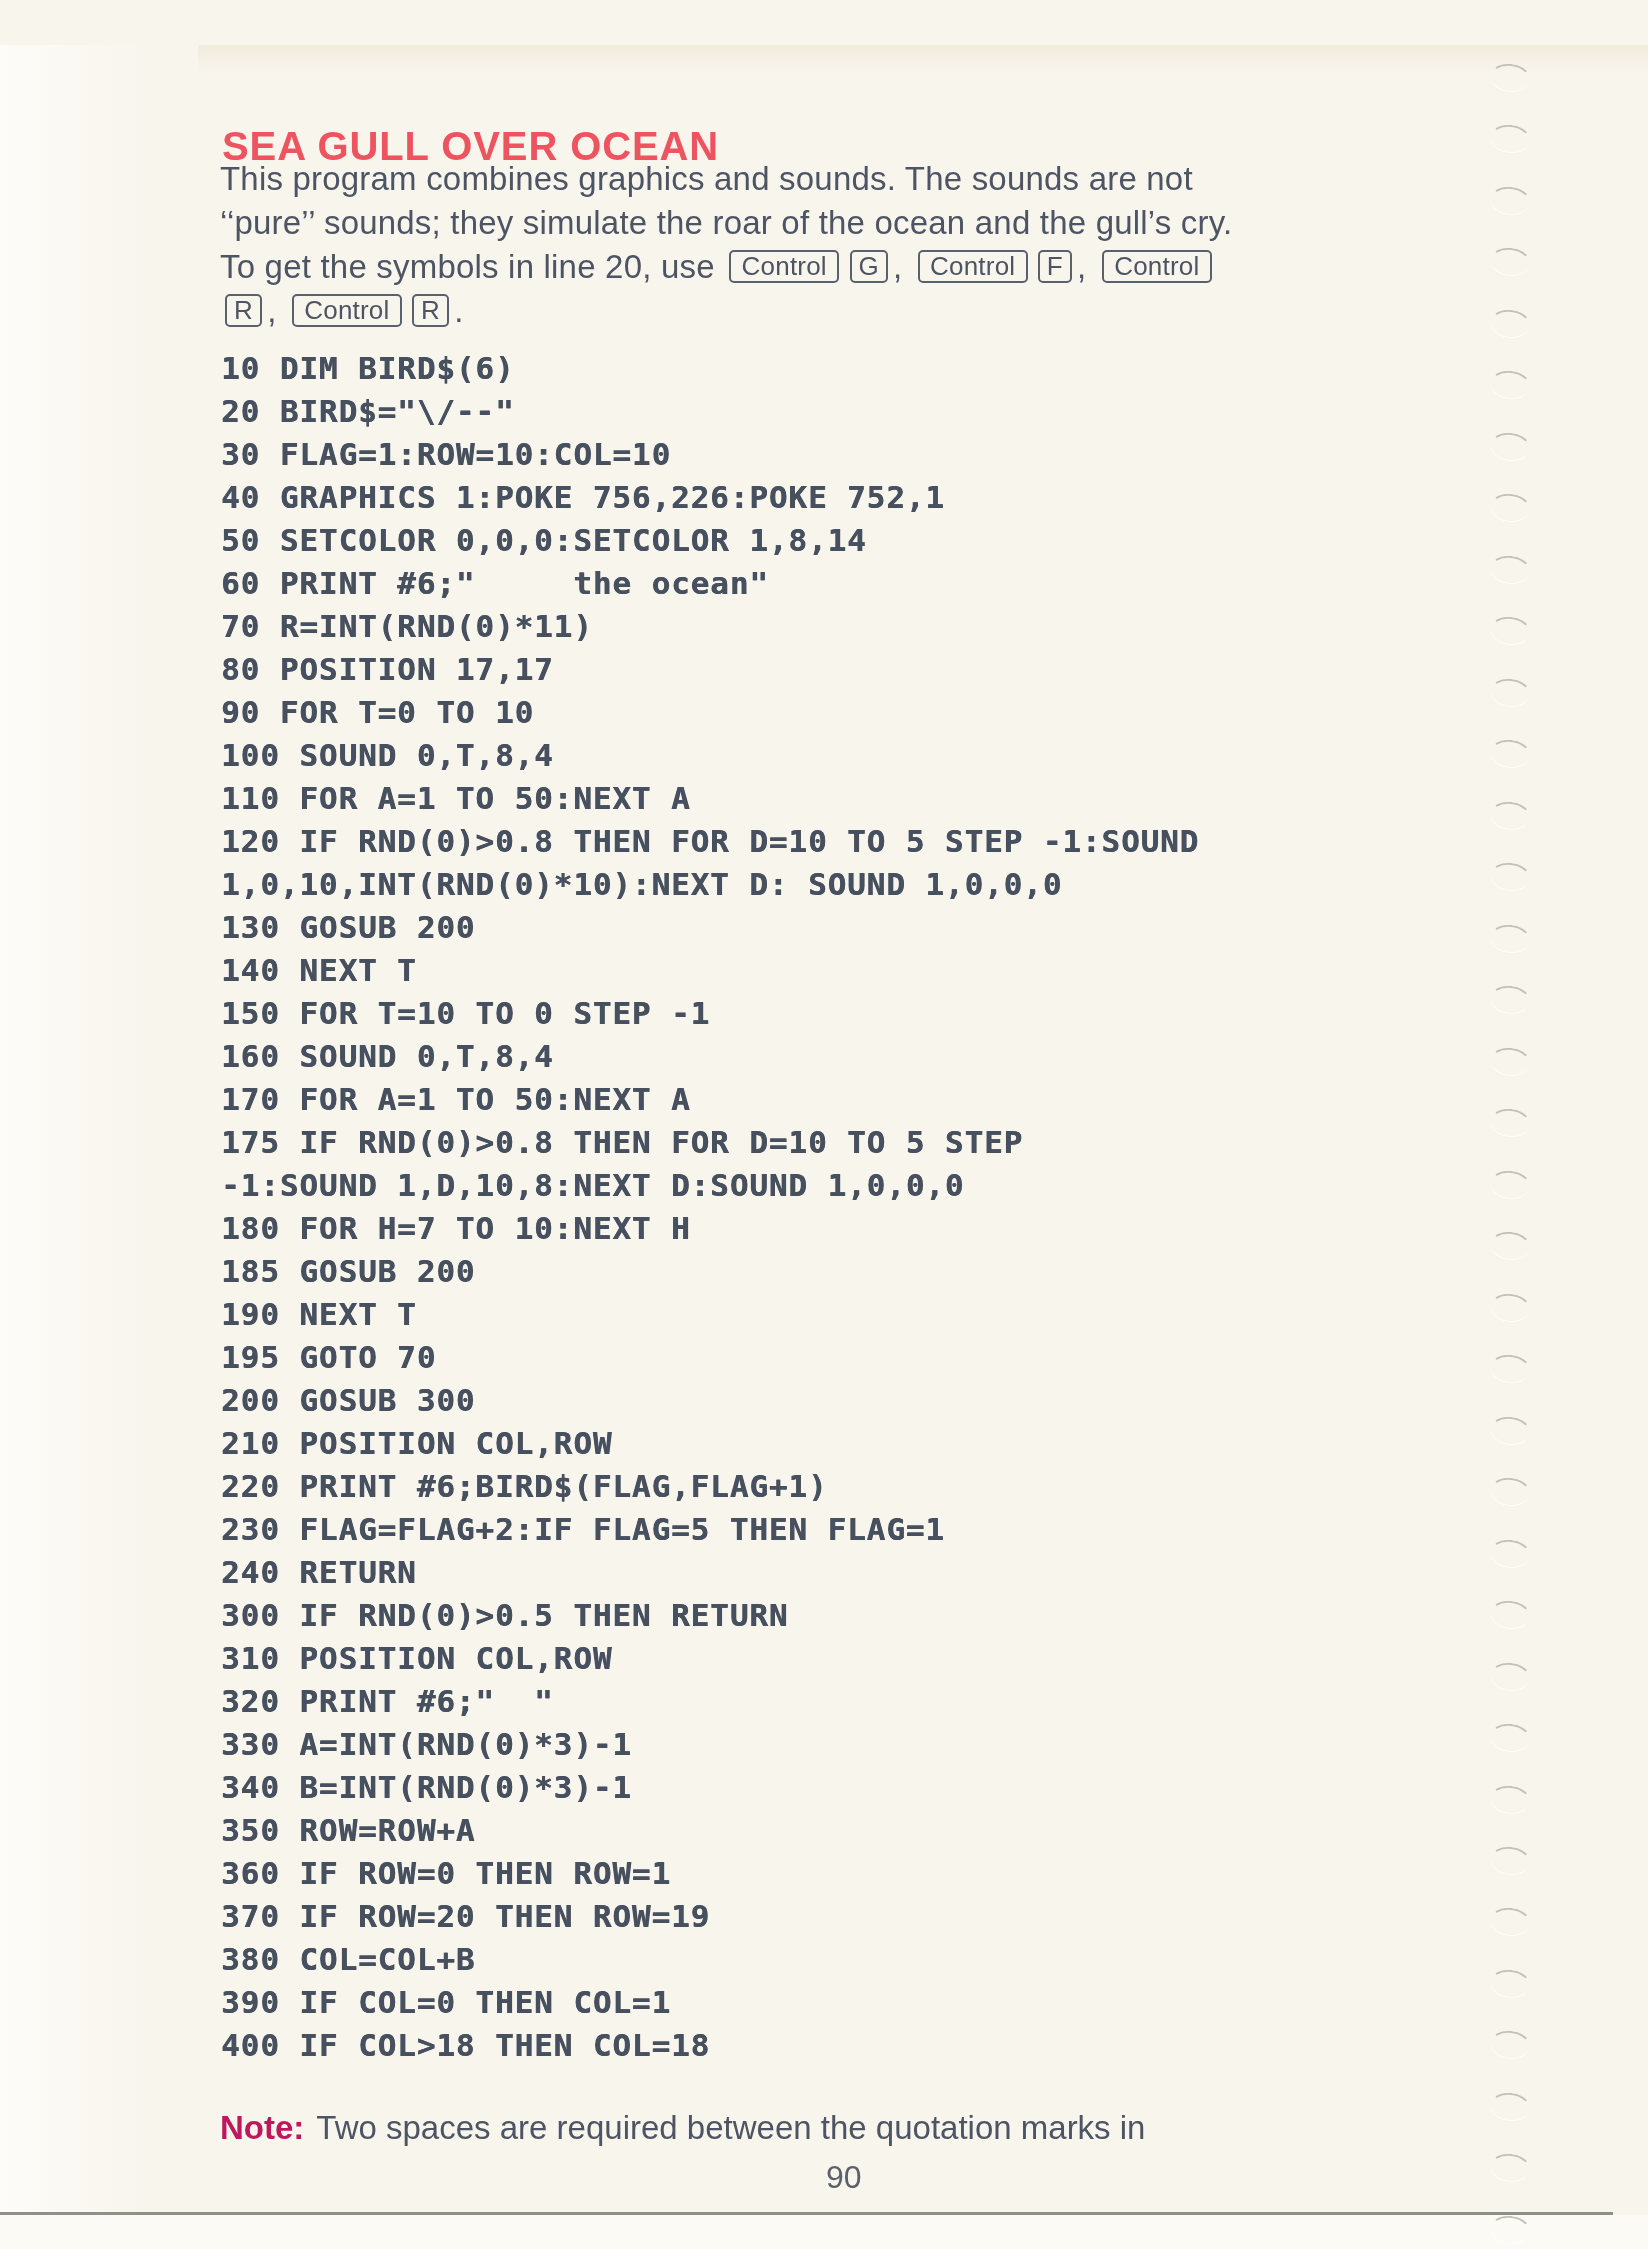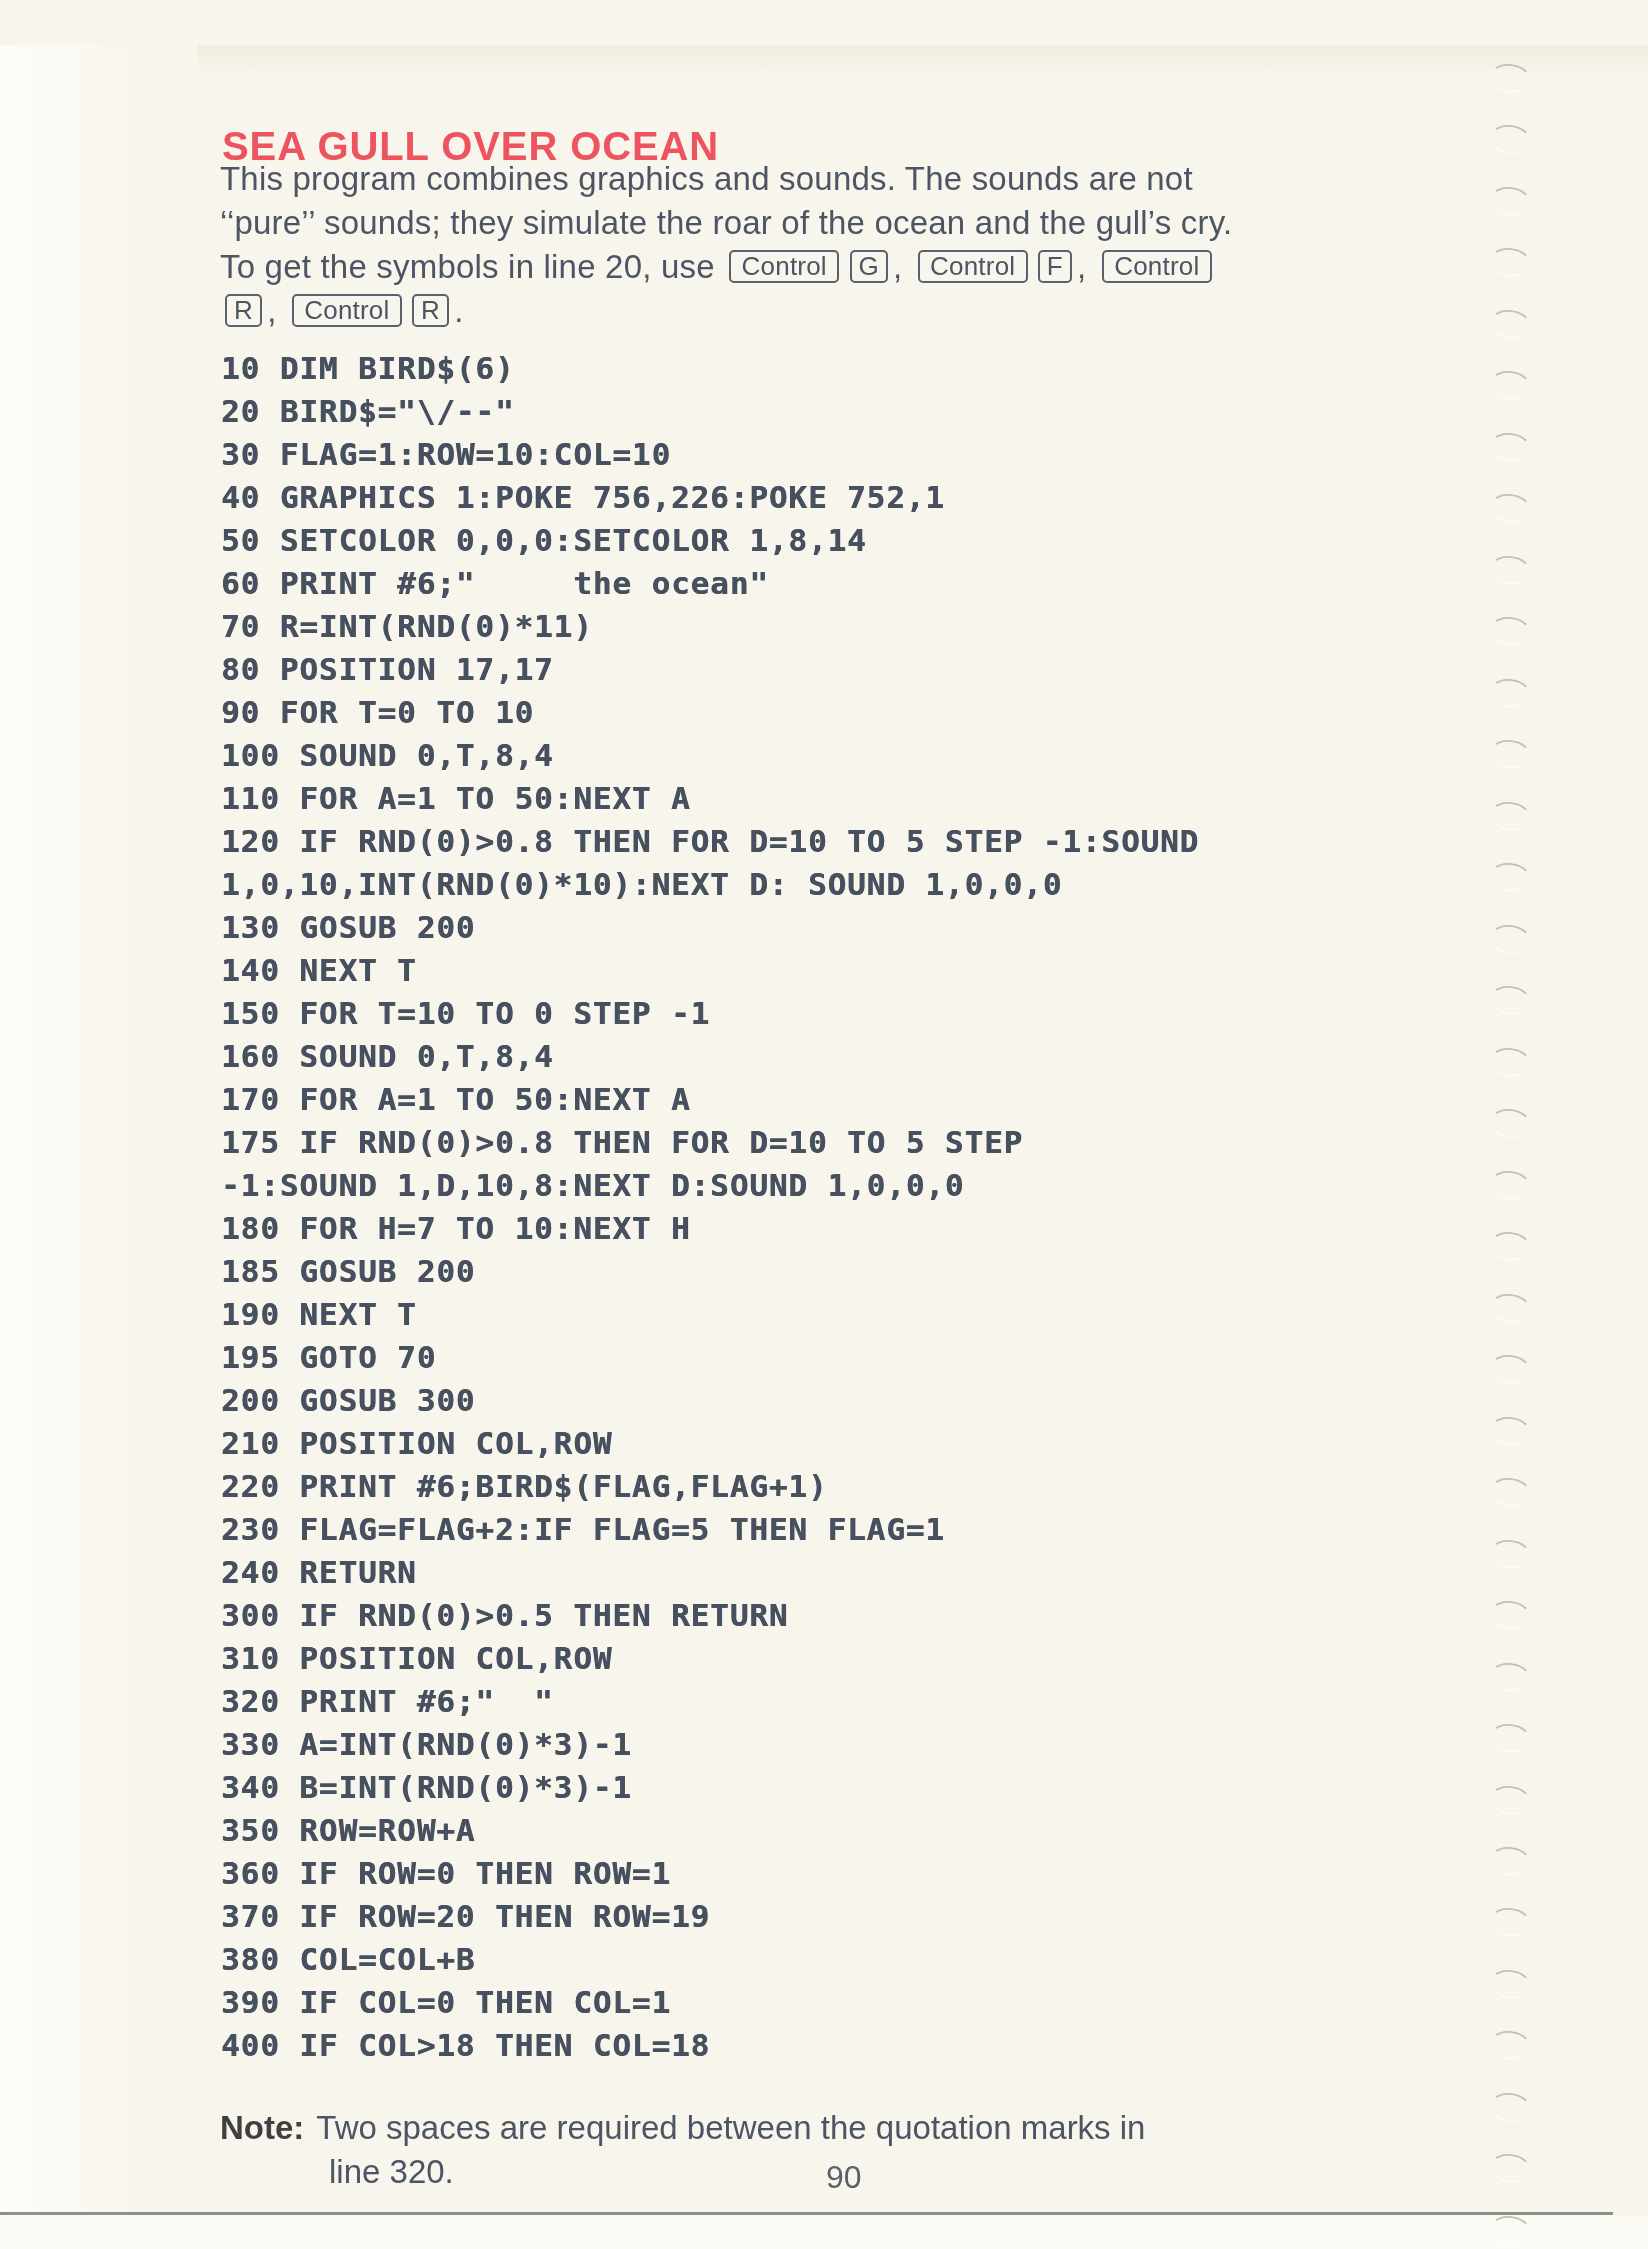--- a/index.html
+++ b/index.html
@@ -52,21 +52,21 @@
     color:#47505f;
   }
   .code-line{
     height:43px;line-height:43px;white-space:pre;
     text-shadow:0.5px 0 0 #47505f;
   }
   .note{
     position:absolute;left:220px;top:2061px;width:1116px;
     font-size:33px;line-height:44px;color:#4d5564;
   }
-  .note .lbl{font-weight:bold;color:#404040;margin-right:12px;}
+  .note .lbl{font-weight:bold;color:#be185d;margin-right:12px;}
   .note .l2{margin-left:109px;}
   .page-number{
     position:absolute;left:826px;top:2114px;
     font-size:32px;color:#5a6168;
   }
   .bottom-edge{
     position:absolute;left:0;top:2167px;width:1613px;height:2.6px;
     background:#90908a;
   }
   .below-page{
@@ -139,21 +139,20 @@
     <div class="code-line">350 ROW=ROW+A</div>
     <div class="code-line">360 IF ROW=0 THEN ROW=1</div>
     <div class="code-line">370 IF ROW=20 THEN ROW=19</div>
     <div class="code-line">380 COL=COL+B</div>
     <div class="code-line">390 IF COL=0 THEN COL=1</div>
     <div class="code-line">400 IF COL&gt;18 THEN COL=18</div>
   </div>
 
   <div class="note">
     <div><span class="lbl">Note:</span><span>Two spaces are required between the quotation marks in</span></div>
-    <div class="l2">line 320.</div>
   </div>
 
   <div class="page-number">90</div>
 
   <div class="bottom-edge"></div>
   <div class="below-page"></div>
 
   <div class="binding-marks">
       <div class="binding-arc" style="top: 19px;"></div>
       <div class="binding-arc" style="top: 80px;"></div>

